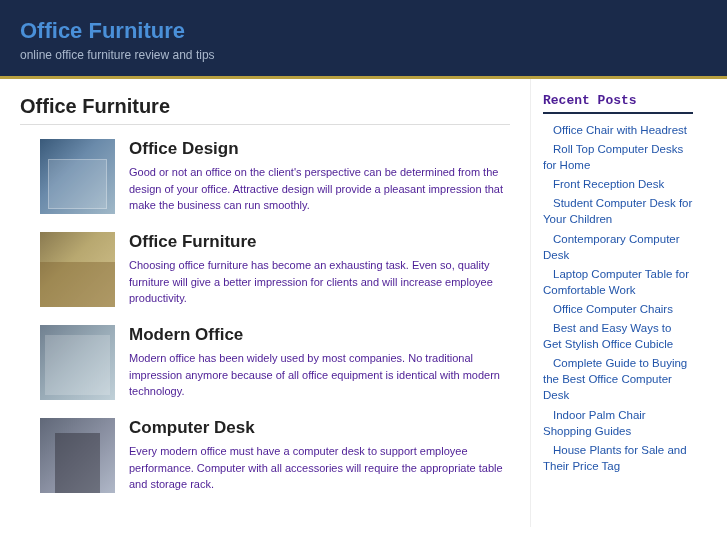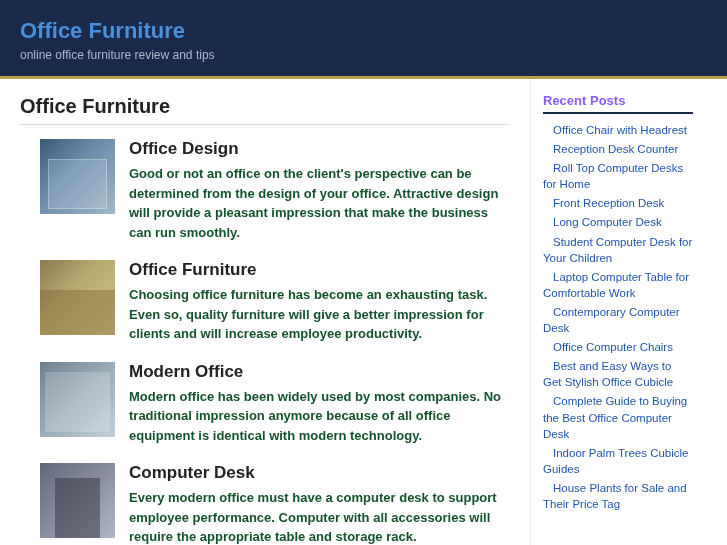--- a/index.html
+++ b/index.html
@@ -112,41 +112,41 @@
     }
 
     .post-body {}
     .post-title {
       font-size: 17px;
       font-weight: bold;
       color: #222;
       margin-bottom: 5px;
     }
     .post-excerpt {
-      font-size: 13px;
-      color: #14532d;
+      font-size: 11px;
+      color: #4c1d95;
       line-height: 1.5;
-      font-weight: bold;
     }
 
     
     #sidebar {
       width: 175px;
       flex-shrink: 0;
       padding: 14px 12px;
       border-left: 1px solid #eee;
     }
 
     .sidebar-widget-title {
       font-size: 13px;
       font-weight: bold;
-      color: #8b5cf6;
+      color: #4c1d95;
       border-bottom: 2px solid #1a2a4a;
       padding-bottom: 4px;
       margin-bottom: 8px;
+      font-family: Liberation Mono, monospace;
     }
 
     .sidebar-links {
       list-style: none;
     }
 
     .sidebar-links li {
       margin-bottom: 3px;
     }
 
@@ -202,28 +202,26 @@
       <div class="post-excerpt">Every modern office must have a computer desk to support employee performance. Computer with all accessories will require the appropriate table and storage rack.</div>
     </div>
   </div>
       </div>
   </div>
 
   <div id="sidebar">
     <div class="sidebar-widget-title">Recent Posts</div>
     <ul class="sidebar-links" id="sidebar-links">
         <li><a href="#">Office Chair with Headrest</a></li>
-        <li><a href="#">Reception Desk Counter</a></li>
         <li><a href="#">Roll Top Computer Desks for Home</a></li>
         <li><a href="#">Front Reception Desk</a></li>
-        <li><a href="#">Long Computer Desk</a></li>
         <li><a href="#">Student Computer Desk for Your Children</a></li>
+        <li><a href="#">Contemporary Computer Desk</a></li>
         <li><a href="#">Laptop Computer Table for Comfortable Work</a></li>
-        <li><a href="#">Contemporary Computer Desk</a></li>
         <li><a href="#">Office Computer Chairs</a></li>
         <li><a href="#">Best and Easy Ways to Get Stylish Office Cubicle</a></li>
         <li><a href="#">Complete Guide to Buying the Best Office Computer Desk</a></li>
-        <li><a href="#">Indoor Palm Trees Cubicle Guides</a></li>
+        <li><a href="#">Indoor Palm Chair Shopping Guides</a></li>
         <li><a href="#">House Plants for Sale and Their Price Tag</a></li>
       </ul>
   </div>
 
 </div>
 
 </body></html>

